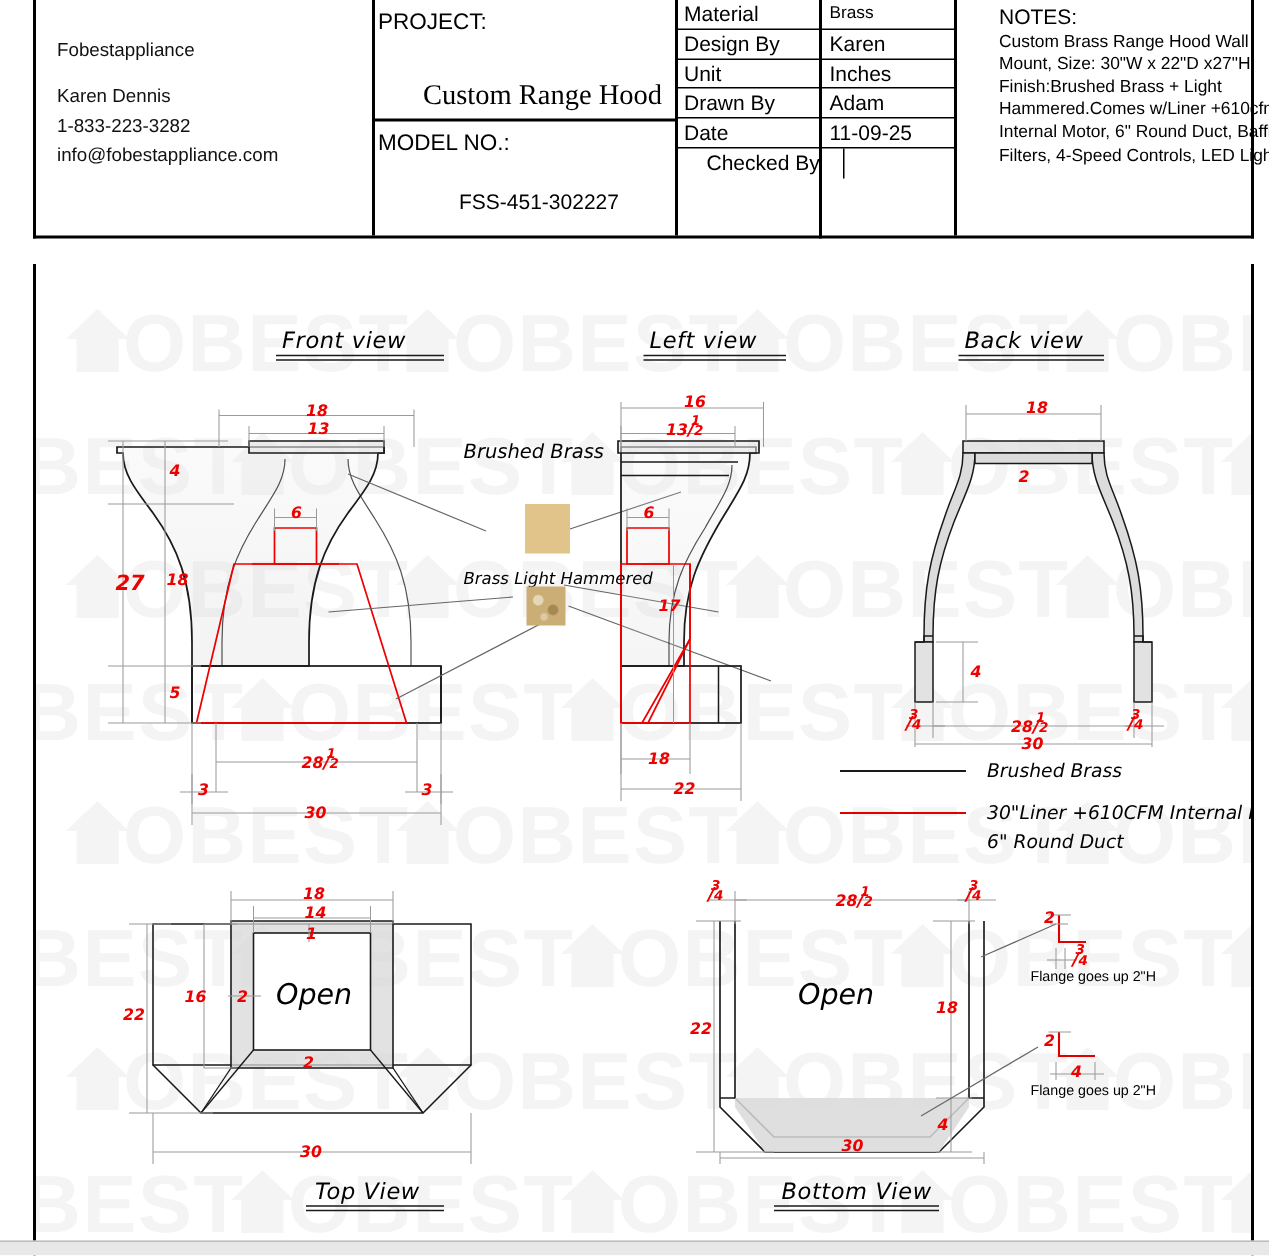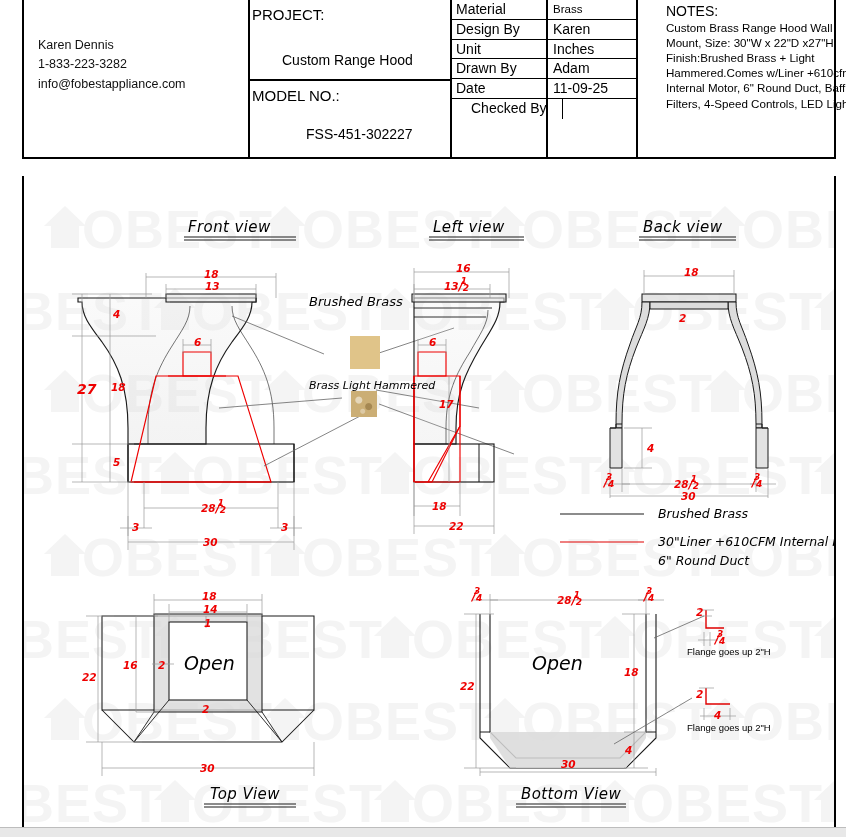--- a/index.html
+++ b/index.html
@@ -38,21 +38,21 @@
     position: absolute;
     left: 14px; top: 24px;
     width: 200px;
     font-size: 12.5px;
     line-height: 1.55;
     color: #111;
   }
   #contact .spacer { height: 12px; }
 
   #project-label { position:absolute; left:228px; top:4px; font-size:15px; }
-  #project-value { position:absolute; left:258px; top:50px; font-size:14px; }
+  #project-value { position:absolute; left:258px; top:50px; font-size:19px;font-family:Liberation Serif, serif; }
   #model-label   { position:absolute; left:228px; top:85px; font-size:15px; }
   #model-value   { position:absolute; left:282px; top:124px; font-size:14px; }
 
   
   #specgrid {
     position: absolute;
     left: 428px; top: 0px;
     width: 186px; height: 159px;
   }
   #specgrid .row {
@@ -196,20 +196,21 @@
 <div id="page">
 
   <div id="titleblock">
     <div class="vline" style="left:224px;"></div>
     <div class="vline" style="left:426px;"></div>
     <div class="vline" style="left:522px; top:0; height:159px;"></div>
     <div class="vline" style="left:612px;"></div>
     <div class="hline" style="left:224px; width:202px; top:79px;"></div>
 
     <div id="contact">
+      <div>Fobestappliance</div>
       <div class="spacer"></div>
       <div>Karen Dennis</div>
       <div>1-833-223-3282</div>
       <div>info@fobestappliance.com</div>
     </div>
 
     <div id="project-label" class="tb-cell">PROJECT:</div>
     <div id="project-value" class="tb-cell">Custom Range Hood</div>
     <div id="model-label" class="tb-cell">MODEL NO.:</div>
     <div id="model-value" class="tb-cell">FSS-451-302227</div>

